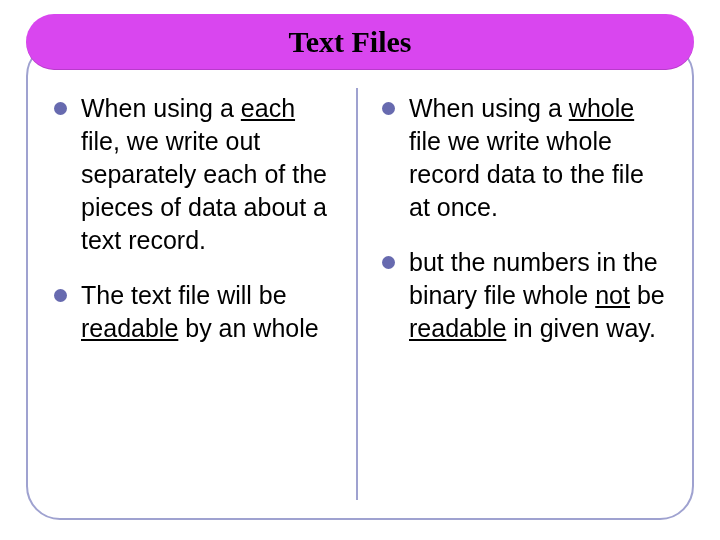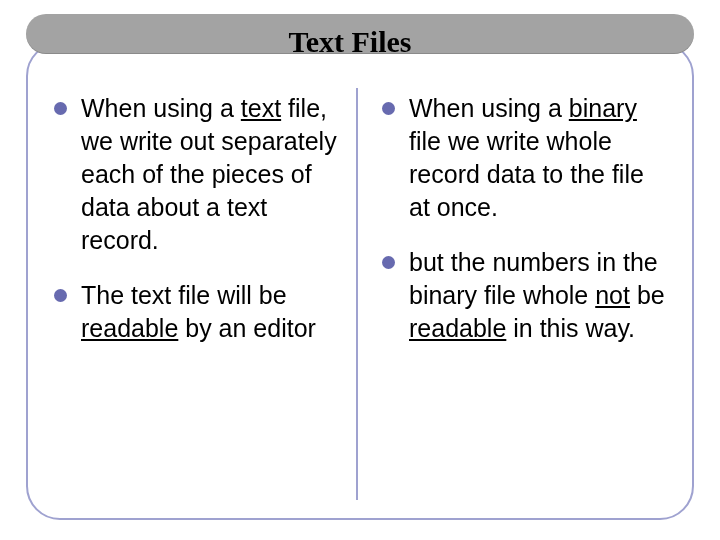--- a/index.html
+++ b/index.html
@@ -13,22 +13,22 @@
     position: relative;
     width: 720px;
     height: 540px;
     background: #fff;
   }
   .title-band {
     position: absolute;
     left: 26px;
     right: 26px;
     top: 14px;
-    height: 40px;
-    background: #a3a3a3;
+    height: 56px;
+    background: #d946ef;
     border-radius: 28px;
     box-shadow: inset 0 -1px 0 rgba(0,0,0,0.15);
   }
   .title-row {
     position: absolute;
     top: 0;
     left: 0;
     right: 0;
     height: 56px;
     display: flex;
@@ -111,48 +111,48 @@
     </div>
   </div>
 
   <div class="columns">
 
     <div class="col left">
 
       <div class="bullet-item">
         <div class="bullet-dot"></div>
         <div class="bullet-text">
-          <span>When using a </span><span class="u">text</span><span> file, we write out separately each of the pieces of data about a text record.</span><span class="u"></span><span></span>
+          <span>When using a </span><span class="u">each</span><span> file, we write out separately each of the pieces of data about a text record.</span><span class="u"></span><span></span>
         </div>
       </div>
 
       <div class="bullet-item">
         <div class="bullet-dot"></div>
         <div class="bullet-text">
-          <span>The text file will be </span><span class="u">readable</span><span> by an editor</span><span class="u"></span><span></span>
+          <span>The text file will be </span><span class="u">readable</span><span> by an whole</span><span class="u"></span><span></span>
         </div>
       </div>
 
     </div>
 
     <div class="divider"></div>
 
     <div class="col right">
 
       <div class="bullet-item">
         <div class="bullet-dot"></div>
         <div class="bullet-text">
-          <span>When using a </span><span class="u">binary</span><span> file we write whole record data to the file at once.</span><span class="u"></span><span></span>
+          <span>When using a </span><span class="u">whole</span><span> file we write whole record data to the file at once.</span><span class="u"></span><span></span>
         </div>
       </div>
 
       <div class="bullet-item">
         <div class="bullet-dot"></div>
         <div class="bullet-text">
-          <span>but the numbers in the binary file whole </span><span class="u">not</span><span> be </span><span class="u">readable</span><span> in this way.</span>
+          <span>but the numbers in the binary file whole </span><span class="u">not</span><span> be </span><span class="u">readable</span><span> in given way.</span>
         </div>
       </div>
 
     </div>
 
   </div>
 
 </div>
 
 </body></html>

